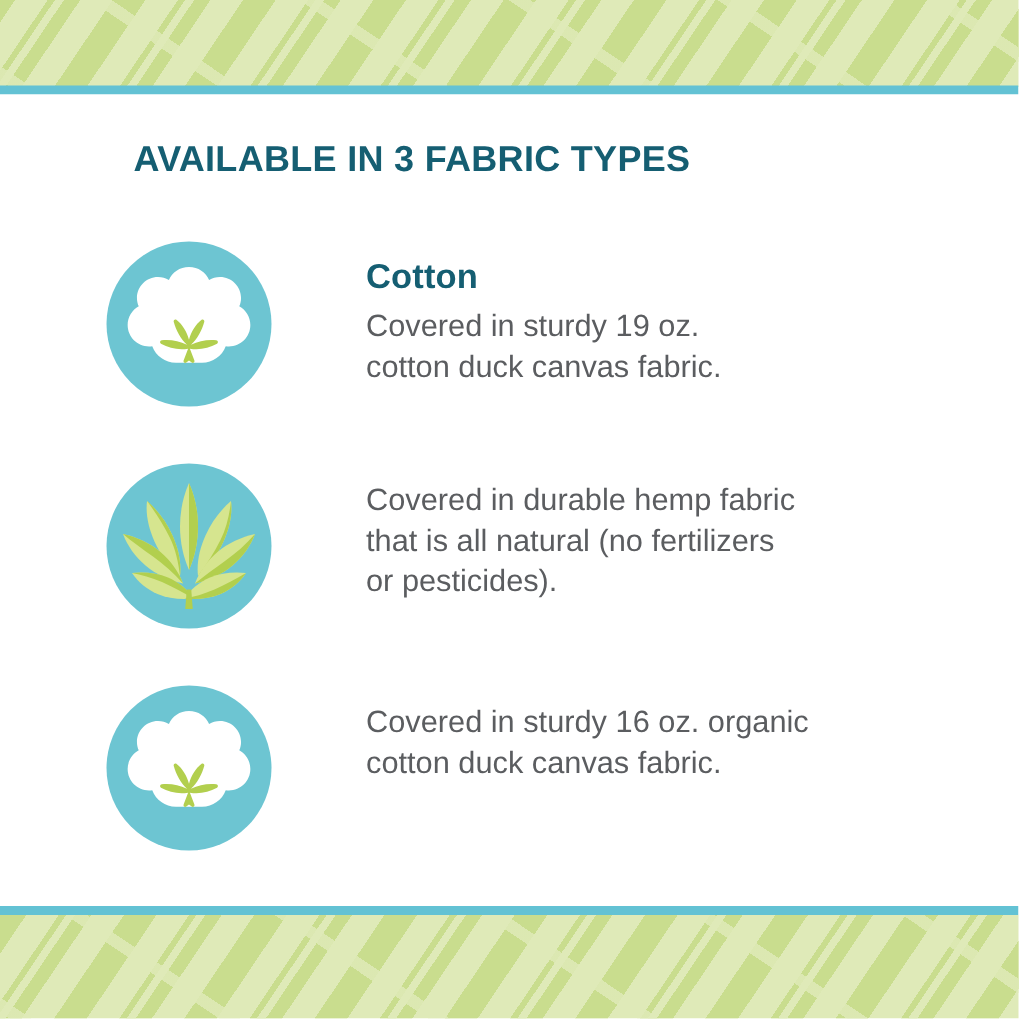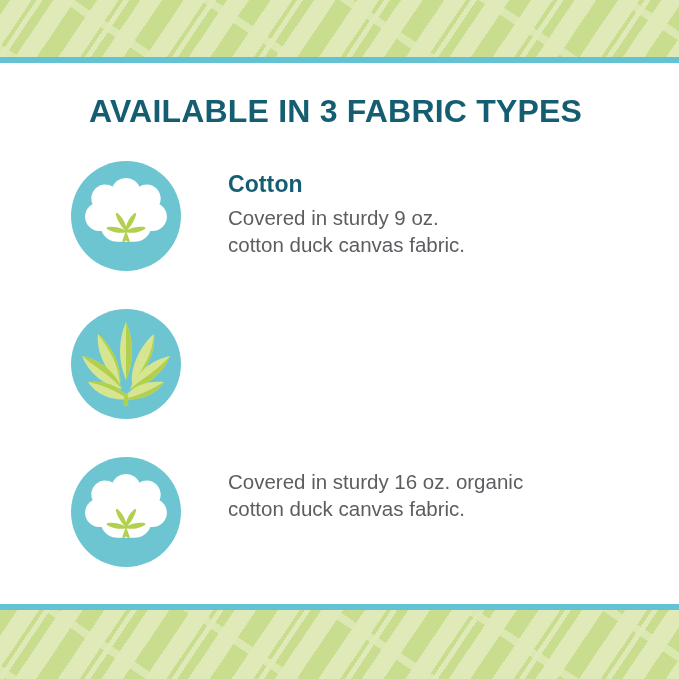--- a/index.html
+++ b/index.html
@@ -87,41 +87,42 @@
     background: #63c2d4;
   }
   .band-top .band-rule    { top: 57px; }
   .band-bottom .band-rule { top: 0px;  }
 
   
   .page-title {
     position: absolute;
     left: 89px;
     top: 93px;
-    font-size: 32px;
+    font-size: 24px;
     font-weight: bold;
     letter-spacing: 0.2px;
     color: #155e72;
     white-space: nowrap;
     text-align: right;
   }
 
   
   .fabric-list {
     position: absolute;
     left: 0;
     top: 160px;
     width: 679px;
   }
   .fabric-row {
     position: relative;
     display: flex;
     align-items: flex-start;
     padding-left: 70px;
     margin-bottom: 36px;
+    gap: 16px;
   }
   .icon-wrap {
     flex: 0 0 auto;
     width: 112px;
     height: 112px;
     margin-right: 46px;
   }
   .icon-wrap svg { display: block; width: 112px; height: 112px; }
 
   .fabric-text { flex: 1 1 auto; padding-top: 12px; }
@@ -162,21 +163,21 @@
     <div class="fabric-row">
       <div class="icon-wrap">
         <svg viewBox="0 0 112 112" xmlns="http://www.w3.org/2000/svg">
           <circle cx="56" cy="56" r="55" fill="#6dc5d2"></circle>
           <path d="M56 18c6.2 0 11.3 3.6 13.4 8.7 2.1-1.3 4.6-2.1 7.3-2.1 7.7 0 14 6.3 14 14 0 2-.4 3.9-1.2 5.6 4.4 2.4 7.4 7.1 7.4 12.5 0 7.9-6.4 14.3-14.3 14.3-.7 0-1.4-.1-2.1-.2-2.4 6.4-8.6 11-15.8 11h-17.4c-7.2 0-13.4-4.6-15.8-11-.7.1-1.4.2-2.1.2-7.9 0-14.3-6.4-14.3-14.3 0-5.4 3-10.1 7.4-12.5-.8-1.7-1.2-3.6-1.2-5.6 0-7.7 6.3-14 14-14 2.7 0 5.2.8 7.3 2.1C44.7 21.6 49.8 18 56 18z" fill="#ffffff"></path>
           <path d="M56 66.5c-1.4-5.2-4.2-10-8.4-13.3-.9-.7-2.1.2-1.8 1.3 1.6 5.9 4.6 11.3 8.9 15.4-5.3-2.6-11.1-3.6-16.9-3-1.2.1-1.5 1.7-.5 2.3 5.5 3.1 11.9 4.3 18.1 3.3l-3 7.9c-.4 1.1.9 2 1.8 1.3l1.8-1.4 1.8 1.4c.9.7 2.2-.2 1.8-1.3l-3-7.9c6.2 1 12.6-.2 18.1-3.3 1-.6.7-2.2-.5-2.3-5.8-.6-11.6.4-16.9 3 4.3-4.1 7.3-9.5 8.9-15.4.3-1.1-.9-2-1.8-1.3-4.2 3.3-7 8.1-8.4 13.3z" fill="#b2cf4e"></path>
         </svg>
       </div>
       <div class="fabric-text">
         <div class="fabric-title">Cotton</div>
-        <div class="fabric-desc">Covered in sturdy 9 oz.
+        <div class="fabric-desc">Covered in sturdy 19 oz.
 cotton duck canvas fabric.</div>
       </div>
     </div>
 
     <div class="fabric-row">
       <div class="icon-wrap">
         <svg viewBox="0 0 112 112" xmlns="http://www.w3.org/2000/svg">
           <circle cx="56" cy="56" r="55" fill="#6dc5d2"></circle>
           <g>
 
@@ -199,20 +200,23 @@
             <path d="M18 74c8-1 17 0 24 3 7 3 13 8 17 14-7-4-14-8-21-11s-14-5-20-6z" fill="#b2cf4e"></path>
 
             <path d="M94 74c-4 6-10 11-17 14-7 3-16 4-24 3 4-6 10-11 17-14 7-3 16-4 24-3z" fill="#d6e58f"></path>
             <path d="M94 74c-4 6-10 11-17 14-7 3-16 4-24 3 6-1 13-3 20-6s14-7 21-11z" fill="#b2cf4e"></path>
 
             <path d="M54.5 85h3l1 13h-5z" fill="#b2cf4e"></path>
           </g>
         </svg>
       </div>
       <div class="fabric-text">
+        <div class="fabric-desc">Covered in durable hemp fabric
+that is all natural (no fertilizers
+or pesticides).</div>
       </div>
     </div>
 
     <div class="fabric-row">
       <div class="icon-wrap">
         <svg viewBox="0 0 112 112" xmlns="http://www.w3.org/2000/svg">
           <circle cx="56" cy="56" r="55" fill="#6dc5d2"></circle>
           <path d="M56 18c6.2 0 11.3 3.6 13.4 8.7 2.1-1.3 4.6-2.1 7.3-2.1 7.7 0 14 6.3 14 14 0 2-.4 3.9-1.2 5.6 4.4 2.4 7.4 7.1 7.4 12.5 0 7.9-6.4 14.3-14.3 14.3-.7 0-1.4-.1-2.1-.2-2.4 6.4-8.6 11-15.8 11h-17.4c-7.2 0-13.4-4.6-15.8-11-.7.1-1.4.2-2.1.2-7.9 0-14.3-6.4-14.3-14.3 0-5.4 3-10.1 7.4-12.5-.8-1.7-1.2-3.6-1.2-5.6 0-7.7 6.3-14 14-14 2.7 0 5.2.8 7.3 2.1C44.7 21.6 49.8 18 56 18z" fill="#ffffff"></path>
           <path d="M56 66.5c-1.4-5.2-4.2-10-8.4-13.3-.9-.7-2.1.2-1.8 1.3 1.6 5.9 4.6 11.3 8.9 15.4-5.3-2.6-11.1-3.6-16.9-3-1.2.1-1.5 1.7-.5 2.3 5.5 3.1 11.9 4.3 18.1 3.3l-3 7.9c-.4 1.1.9 2 1.8 1.3l1.8-1.4 1.8 1.4c.9.7 2.2-.2 1.8-1.3l-3-7.9c6.2 1 12.6-.2 18.1-3.3 1-.6.7-2.2-.5-2.3-5.8-.6-11.6.4-16.9 3 4.3-4.1 7.3-9.5 8.9-15.4.3-1.1-.9-2-1.8-1.3-4.2 3.3-7 8.1-8.4 13.3z" fill="#b2cf4e"></path>
         </svg>

